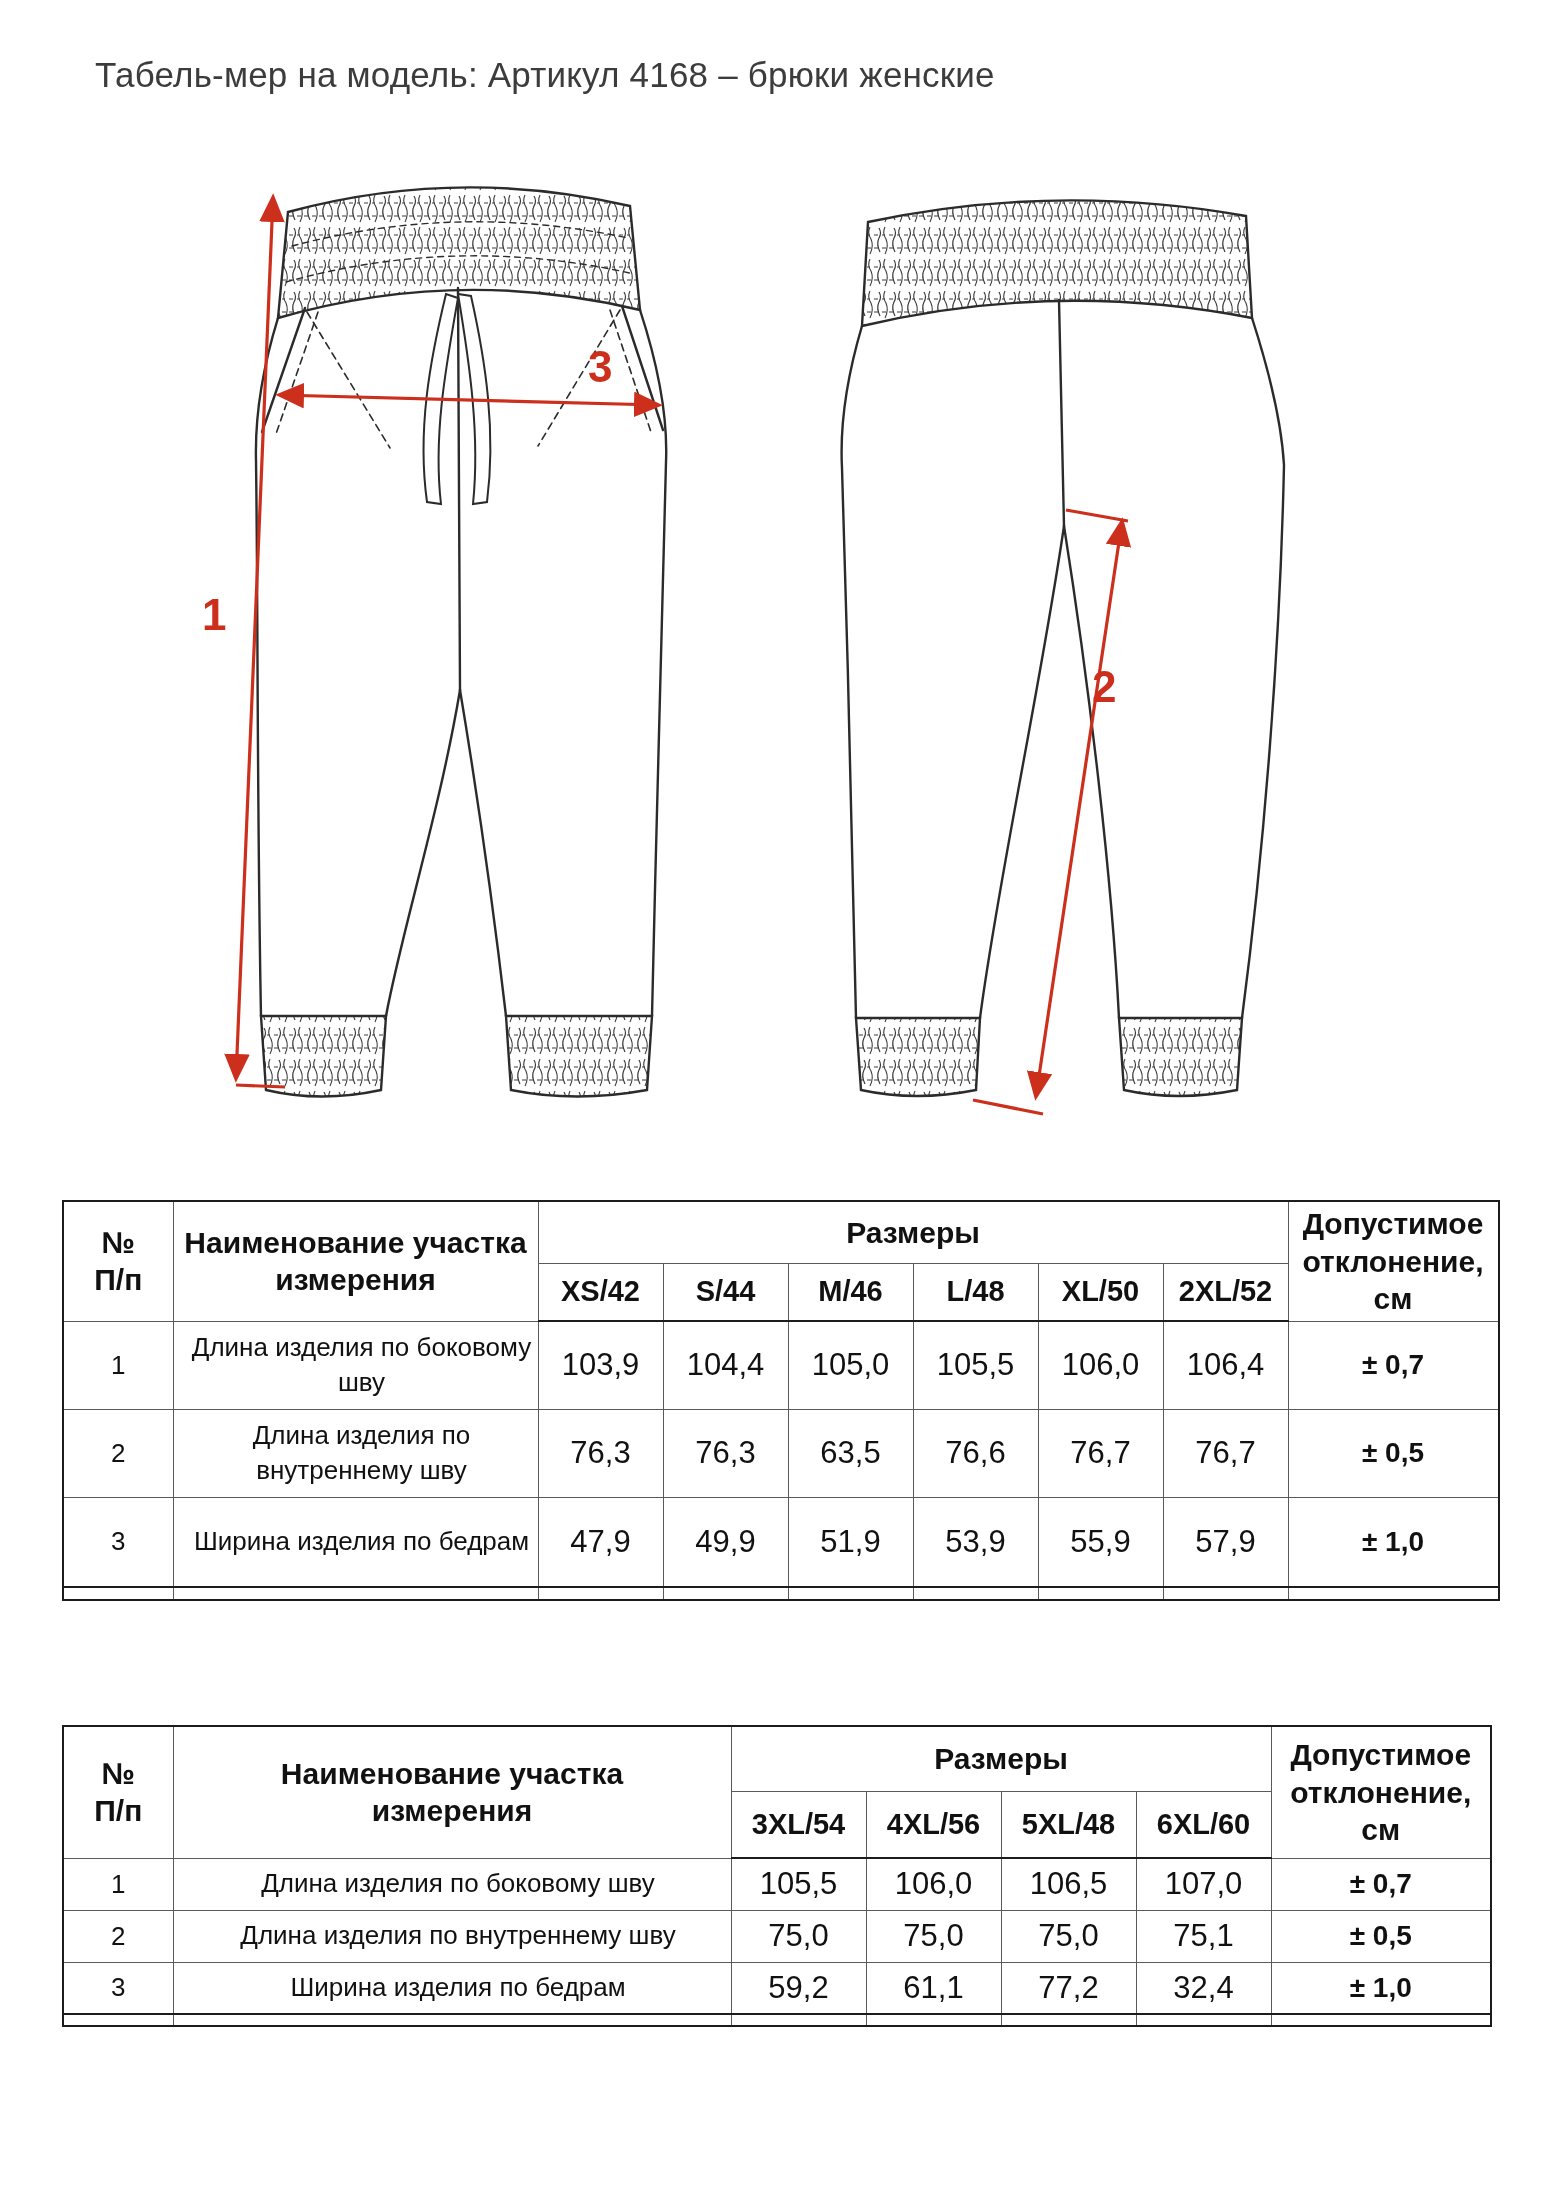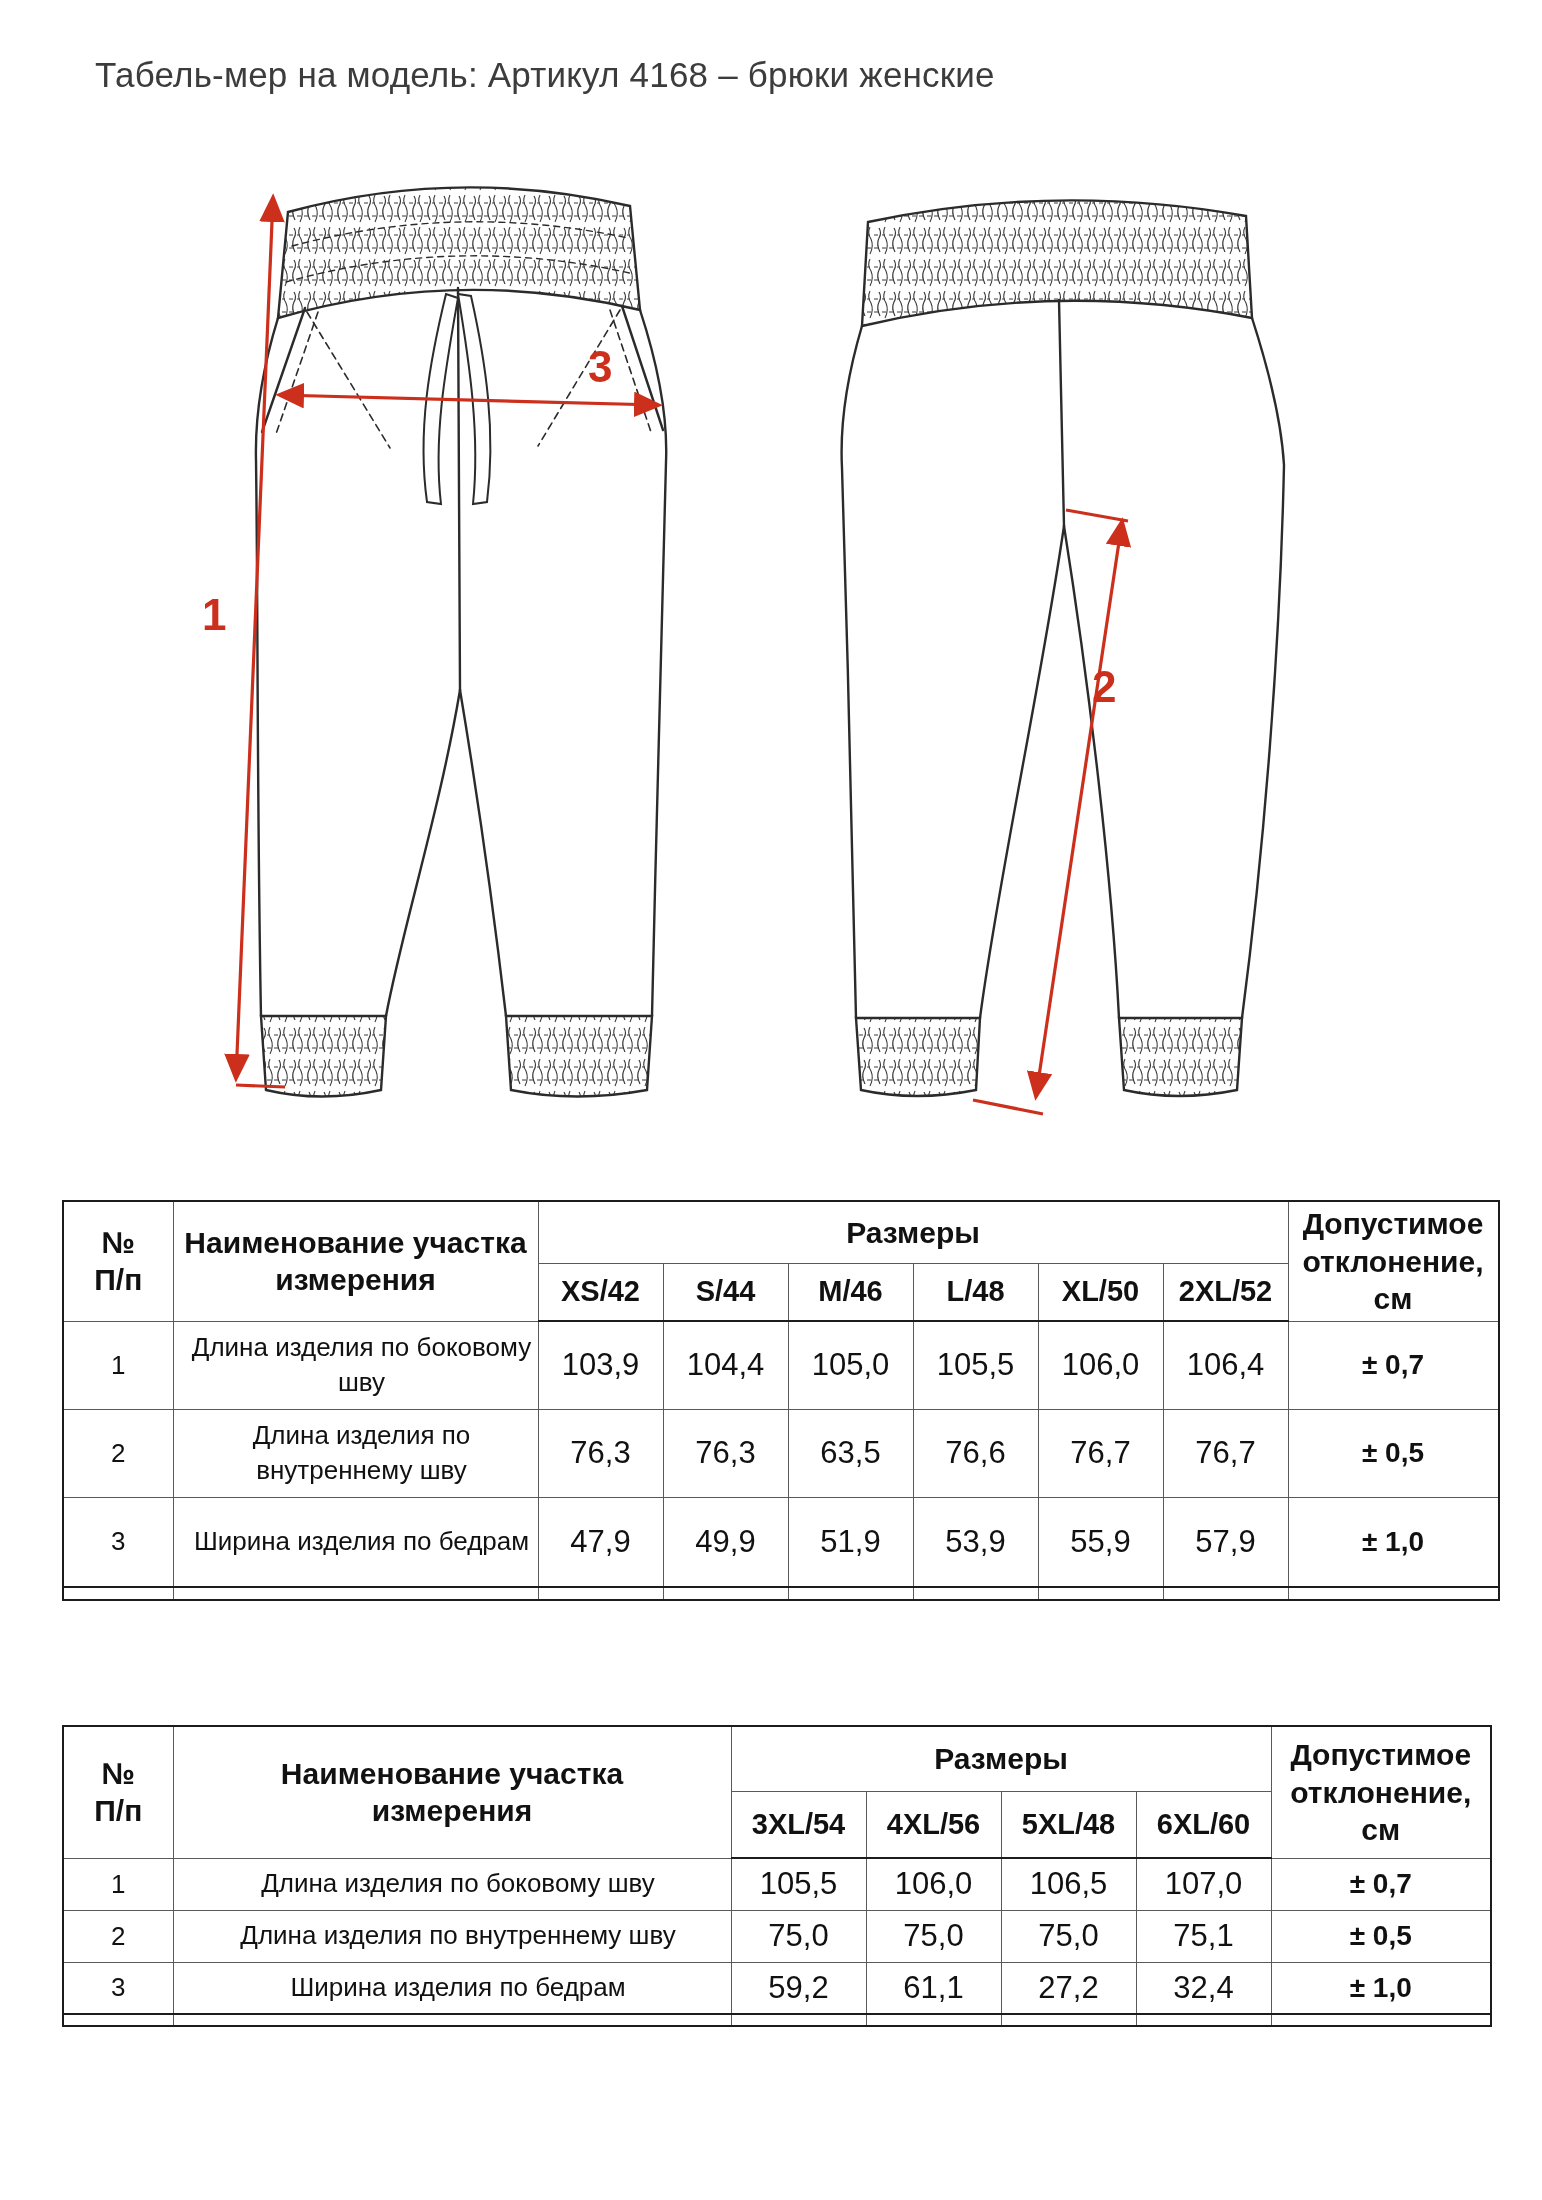--- a/index.html
+++ b/index.html
@@ -224,21 +224,21 @@
       <td class="val">75,0</td>
       <td class="val">75,0</td>
       <td class="val">75,1</td>
       <td class="tol">± 0,5</td>
     </tr>
     <tr style="height:52px">
       <td class="no">3</td>
       <td class="name">Ширина изделия по бедрам</td>
       <td class="val">59,2</td>
       <td class="val">61,1</td>
-      <td class="val">27,2</td>
+      <td class="val">77,2</td>
       <td class="val">32,4</td>
       <td class="tol">± 1,0</td>
     </tr>
     <tr class="stub" style="height:12px">
       <td></td>
           <td></td>
           <td></td>
           <td></td>
           <td></td>
           <td></td>

